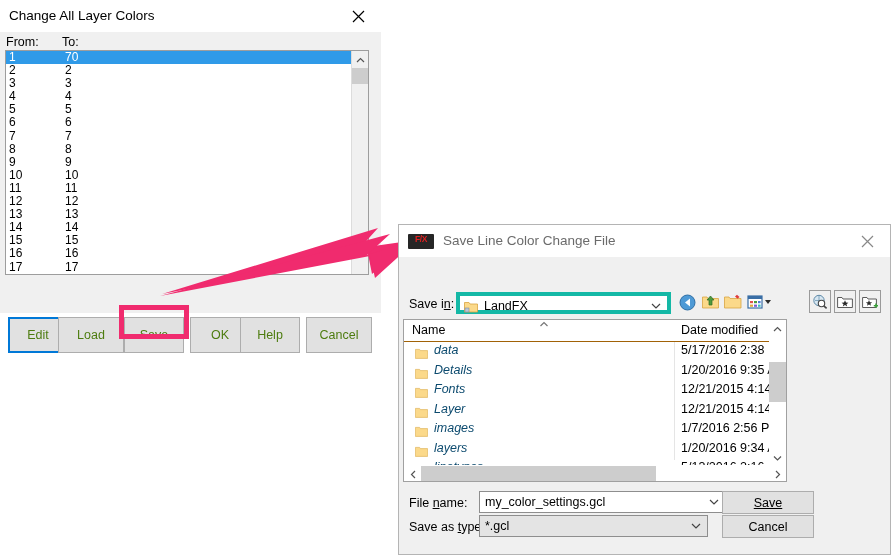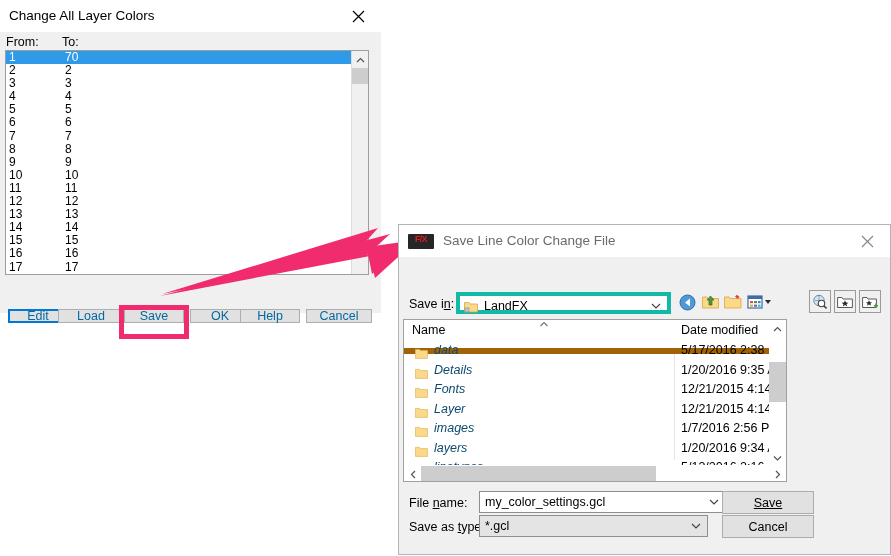--- a/index.html
+++ b/index.html
@@ -65,23 +65,23 @@
     width: 17px; height: 17px; background: #f0f0f0;
     display: flex; align-items: center; justify-content: center;
   }
   #lb-thumb {
     position: absolute; left: 0; top: 17px; width: 17px; height: 16px;
     background: #cdcdcd;
   }
 
   
   .wbtn {
-    position: absolute; top: 277px; height: 14px;
+    position: absolute; top: 285px; height: 36px;
     background: #e1e1e1; border: 1px solid #adadad;
-    font-size: 12.5px; color: #0369a1;
+    font-size: 12.5px; color: #4d7c0f;
     display: flex; align-items: center; justify-content: center;
     font-family: "Liberation Sans", sans-serif;
   }
   #btn-edit   { left: 8px;   width: 60px; border: 2px solid #0078d7; background:#e1e1e1; }
   #btn-load   { left: 58px;  width: 66px; }
   #btn-save   { left: 124px; width: 60px; }
   #btn-ok     { left: 190px; width: 60px; }
   #btn-help   { left: 240px; width: 60px; }
   #btn-cancel { left: 306px; width: 66px; }
 
@@ -165,22 +165,22 @@
   #tb-fav    { left: 435px; }
   #tb-addfav { left: 460px; }
 
   
   #filelist {
     position: absolute; left: 4px; top: 62px; width: 384px; height: 163px;
     background: #ffffff; border: 1px solid #a0a0a0;
     overflow: hidden;
   }
   #fl-hdr {
-    position: absolute; left: 0; top: 0; width: 100%; height: 34px;
-    background: #ffffff; border-bottom: 6px solid #a16207;
+    position: absolute; left: 0; top: 0; width: 100%; height: 22px;
+    background: #ffffff; border-bottom: 1px solid #a16207;
   }
   #fl-hdr .hname {
     position: absolute; left: 8px; top: 3px; font-size: 12.5px; color: #000;
   }
   #fl-hdr .hdate {
     position: absolute; left: 277px; top: 3px; font-size: 12.5px; color: #000; text-align: center;
   }
   #fl-sortcaret {
     position: absolute; left: 135px; top: 1px;
   }

